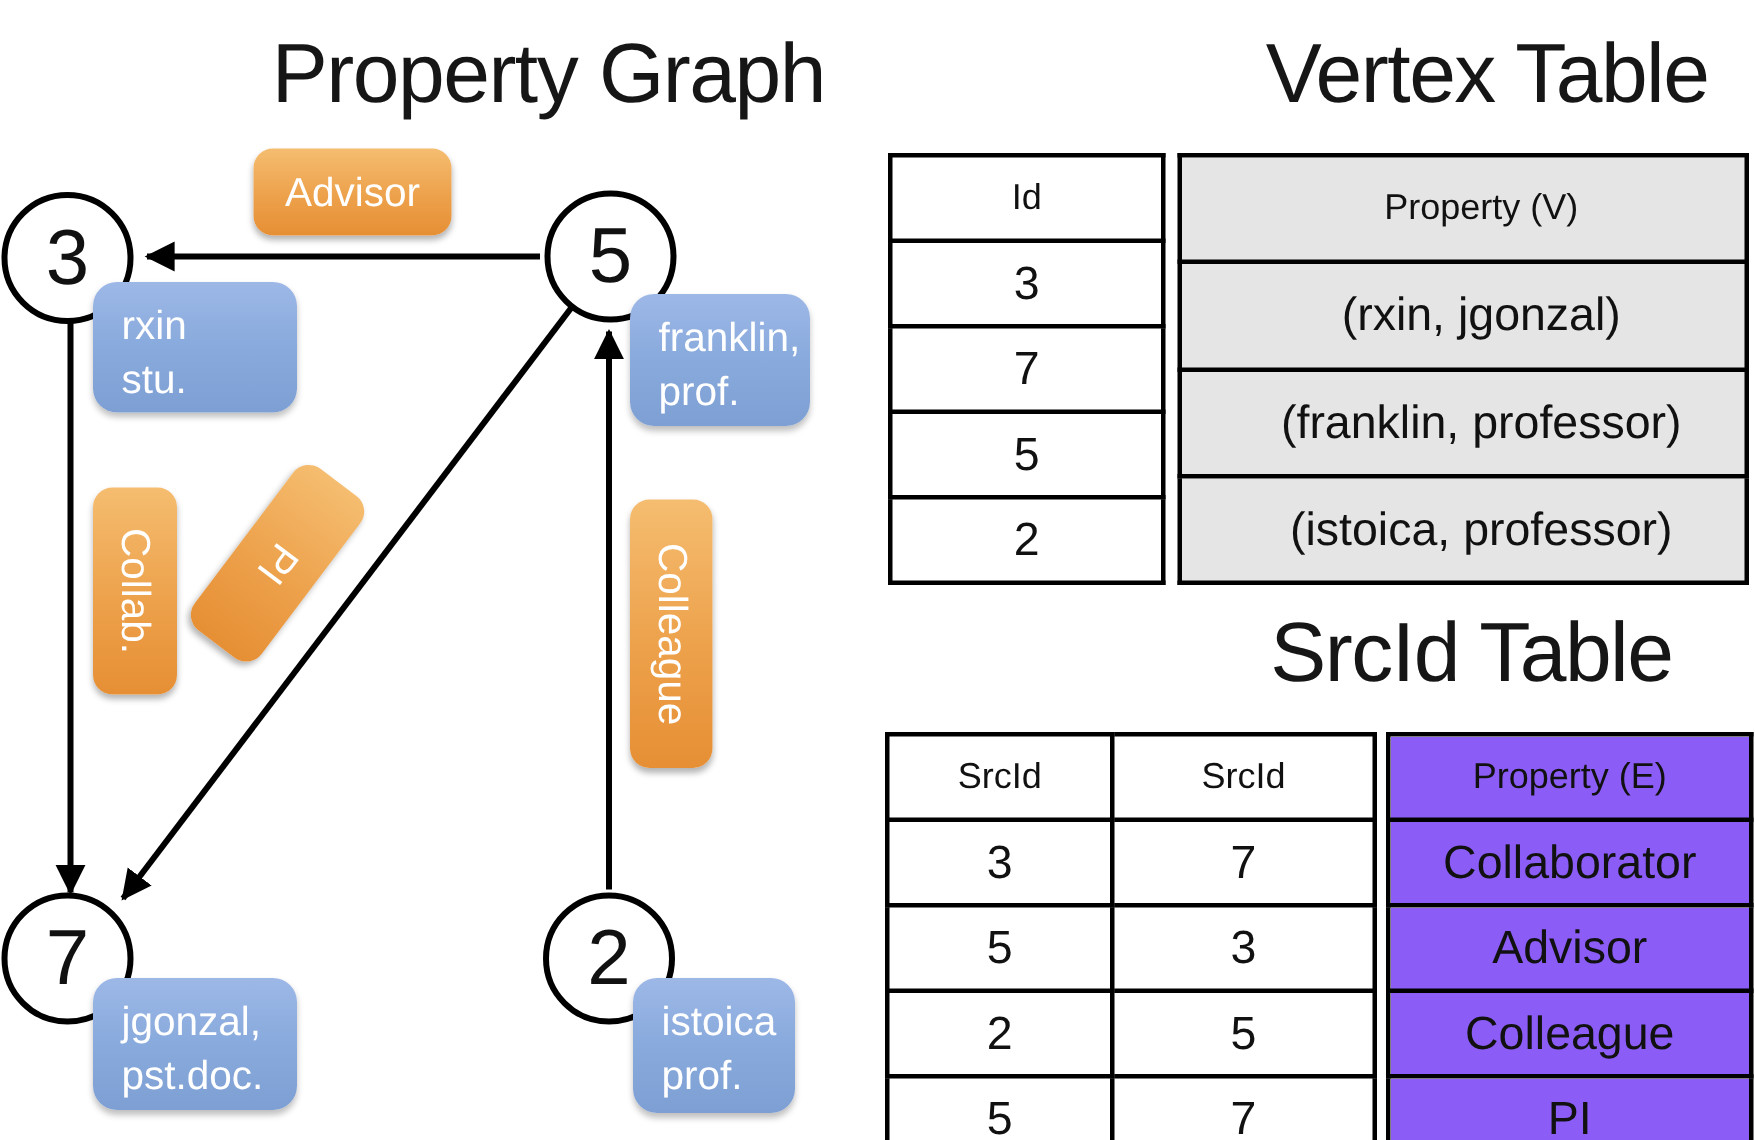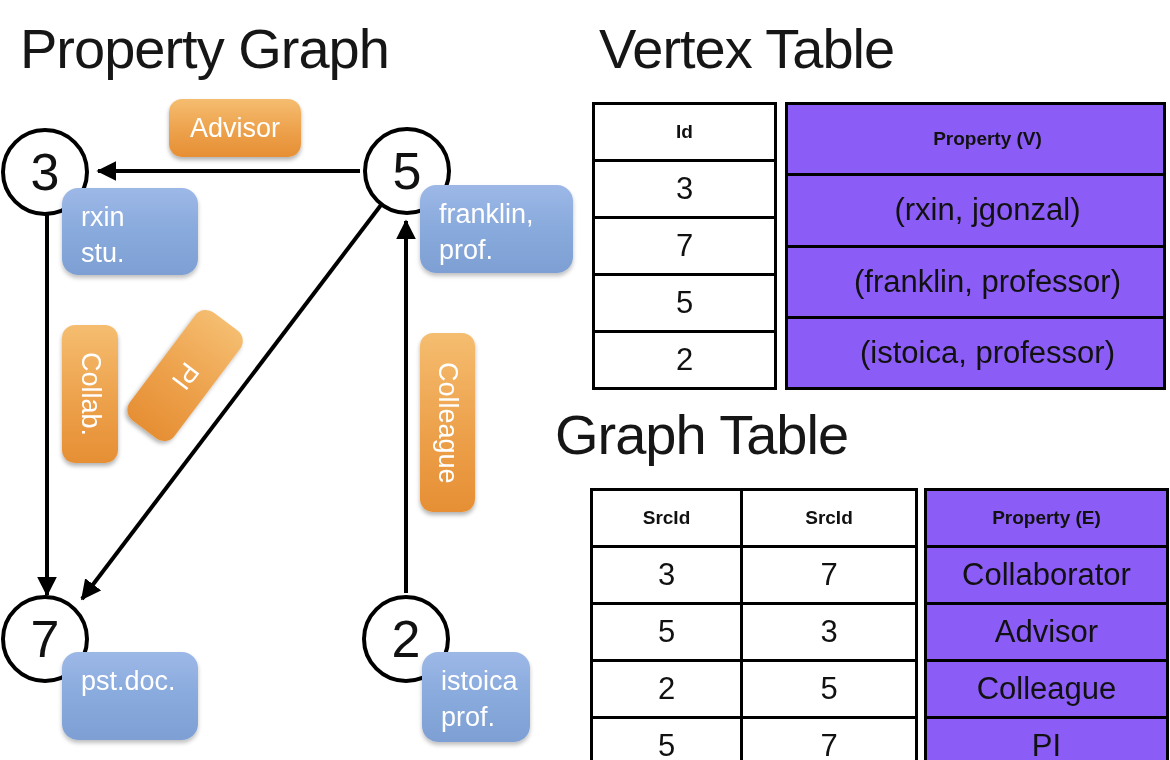--- a/index.html
+++ b/index.html
@@ -1,40 +1,40 @@
 <!DOCTYPE html>
 <html><head>
 <meta charset="utf-8">
 <style>
   html,body{margin:0;padding:0;background:#fff;}
   .stage{position:relative;width:1170px;height:760px;background:#fff;overflow:hidden;
          font-family:"Liberation Sans",sans-serif;color:#111;}
   .big-title{position:absolute;font-size:56px;font-weight:300;letter-spacing:-1px;
-             text-align:left;color:#161616;white-space:nowrap;}
+             text-align:right;color:#161616;white-space:nowrap;}
   
   .vertex-circle{position:absolute;width:80px;height:80px;border:4px solid #000;border-radius:50%;
                  background:#fff;display:flex;align-items:center;justify-content:center;
                  font-size:52px;font-weight:300;}
   .vprop{position:absolute;border-radius:16px;color:#fff;font-size:27px;font-weight:300;
          line-height:1.32;padding:12px 0 0 19px;box-sizing:border-box;
          background:linear-gradient(180deg,#9db8e7 0%,#8aabdd 45%,#7e9fd3 100%);
          box-shadow:0 3px 4px rgba(0,0,0,.25);}
   .elabel{position:absolute;border-radius:13px;color:#fff;font-size:27px;font-weight:300;
           background:linear-gradient(180deg,#f5bd70 0%,#eda14b 55%,#e68f35 100%);
           box-shadow:0 3px 4px rgba(0,0,0,.3);box-sizing:border-box;
           display:flex;align-items:center;justify-content:center;}
   .elabel.vert{writing-mode:vertical-rl;}
   .edges-svg{position:absolute;left:0;top:0;}
   
   .tblwrap{position:absolute;display:flex;}
   table{border-collapse:collapse;table-layout:fixed;}
   td{border:3px solid #000;height:54px;padding:0;text-align:center;vertical-align:middle;
      font-size:31px;font-weight:300;overflow:hidden;white-space:nowrap;}
-  td.hdr{font-weight:bold;font-size:19px;}
-  .fill-v td{background:#8b5cf6;padding-left:24px;}
+  td.hdr{font-weight:normal;font-size:24px;}
+  .fill-v td{background:#e5e5e5;padding-left:24px;}
   .fill-e td{background:#8b5cf6;}
 </style>
 </head>
 <body>
 
 <div class="stage">
 
   <div class="big-title" style="left:20px;top:16px;width:530px;">Property Graph</div>
 
   <svg class="edges-svg" width="580" height="760" viewBox="0 0 580 760">
@@ -59,25 +59,26 @@
     <span>7</span>
   </div>
   <div class="vertex-circle" style="left:362px;top:595px;">
     <span>2</span>
   </div>
 
   <div class="vprop" style="left:62px;top:188px;width:136px;height:87px;">
     <div>rxin</div>
     <div>stu.</div>
   </div>
-  <div class="vprop" style="left:420px;top:185px;width:153px;height:88px;">
+  <div class="vprop" style="left:420px;top:196px;width:120px;height:88px;">
     <div>franklin,</div>
     <div>prof.</div>
   </div>
   <div class="vprop" style="left:62px;top:652px;width:136px;height:88px;">
+    <div>jgonzal,</div>
     <div>pst.doc.</div>
   </div>
   <div class="vprop" style="left:422px;top:652px;width:108px;height:90px;">
     <div>istoica</div>
     <div>prof.</div>
   </div>
 
   <div class="elabel" style="left:169px;top:99px;width:132px;height:58px;">Advisor</div>
   <div class="elabel vert" style="left:62px;top:325px;width:56px;height:138px;">Collab.</div>
   <div class="elabel vert" style="left:157px;top:308px;width:56px;height:135px;transform:rotate(37deg);">PI</div>
@@ -116,21 +117,21 @@
       <tr>
             <td>(franklin, professor)</td>
           </tr>
       <tr>
             <td>(istoica, professor)</td>
           </tr>
     </tbody>
       </table>
   </div>
 
-  <div class="big-title" style="left:555px;top:402px;width:560px;">Graph Table</div>
+  <div class="big-title" style="left:555px;top:402px;width:560px;">SrcId Table</div>
 
   <div class="tblwrap" style="left:590px;top:488px;gap:6px;">
     <table style="width:325px;">
       <colgroup>
           <col style="width:150px">
           <col style="width:175px">
         </colgroup>
       <tbody>
           <tr>
         <td class="hdr">SrcId</td>

